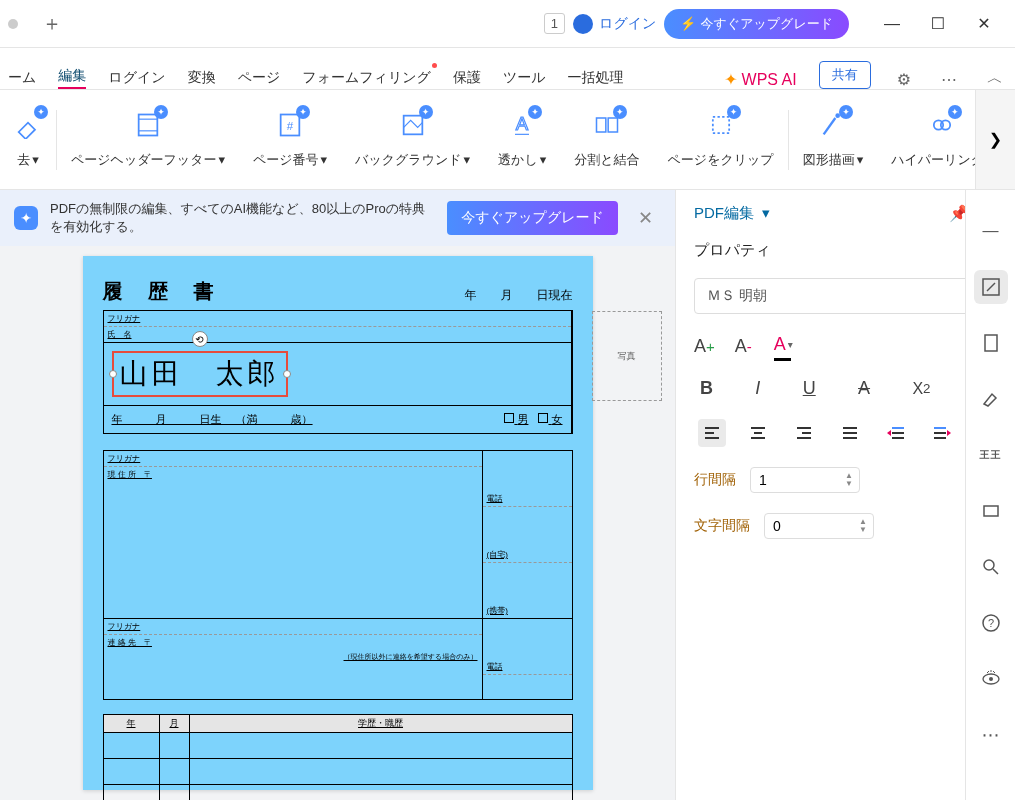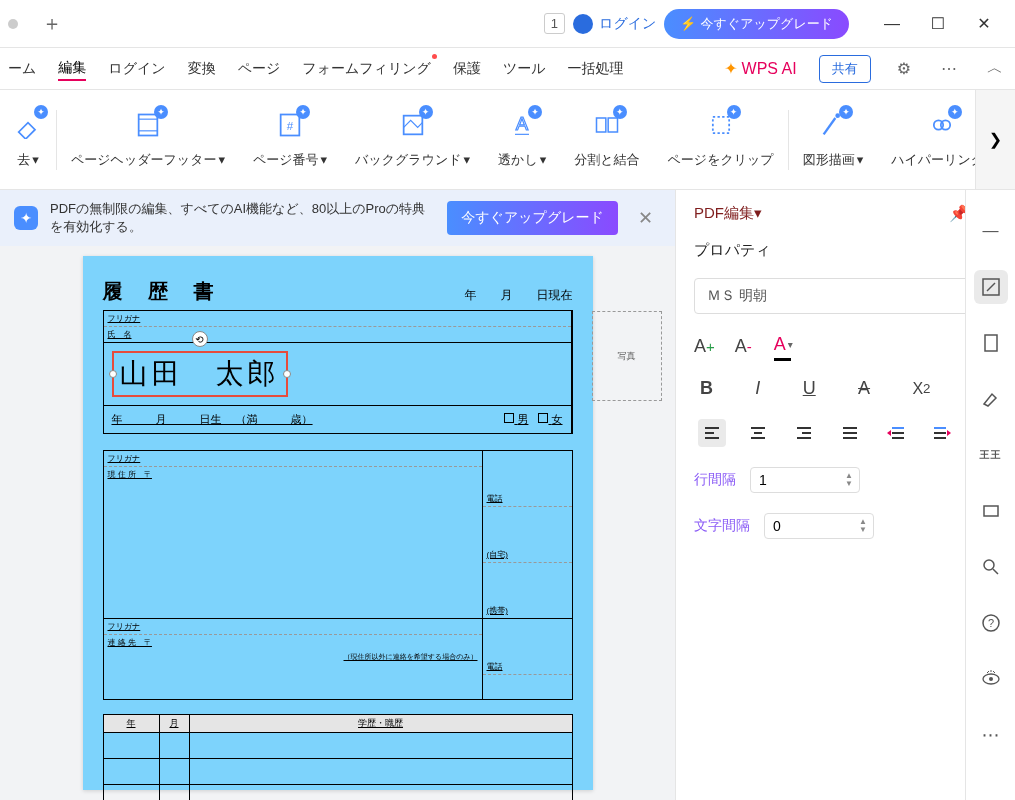--- a/index.html
+++ b/index.html
@@ -10,23 +10,23 @@
 .tab-dot { width: 10px; height: 10px; border-radius: 50%; background: #ccc; }
 .plus-btn { font-size: 20px; color: #666; cursor: pointer; padding: 0 12px; }
 .titlebar-right { margin-left: auto; display: flex; align-items: center; gap: 8px; padding-right: 8px; }
 .pagecount { display: flex; align-items: center; gap: 2px; border: 1px solid #ccc; border-radius: 3px; padding: 2px 6px; font-size: 13px; color: #555; }
 .login { display: flex; align-items: center; gap: 6px; color: #2a6cde; font-size: 14px; cursor: pointer; }
 .login-avatar { width: 20px; height: 20px; border-radius: 50%; background: #2a6cde; }
 .upgrade-pill { background: linear-gradient(90deg, #4a8eff, #8a4aff); color: #fff; border-radius: 16px; padding: 6px 16px; font-size: 13px; display: flex; align-items: center; gap: 4px; cursor: pointer; }
 .win-controls { display: flex; gap: 0; margin-left: 12px; }
 .win-btn { width: 46px; height: 32px; display: flex; align-items: center; justify-content: center; color: #333; cursor: pointer; }
 
-.menubar { height: 42px; display: flex; align-items: center; padding: 0 8px; border-bottom: 1px solid #e5e5e5; gap: 22px; }
+.menubar { height: 42px; display: flex; align-items: flex-end; padding: 0 8px; border-bottom: 1px solid #e5e5e5; gap: 22px; }
 .menu-item { font-size: 14px; color: #333; cursor: pointer; padding: 2px 0; }
-.menu-item.active { color: #000000; border-bottom: 2px solid #e6005c; }
+.menu-item.active { color: #0c4a6e; border-bottom: 2px solid #e6005c; }
 .wps-ai { display: flex; align-items: center; gap: 4px; color: #e6005c; margin-left: auto; }
 .wps-ai-icon { color: #ff9500; }
 .form-filling-wrap { position: relative; }
 .form-filling-wrap::after { content: ''; position: absolute; top: -4px; right: -6px; width: 5px; height: 5px; border-radius: 50%; background: #ff4d4d; }
 .share-btn { border: 1px solid #2a6cde; color: #2a6cde; padding: 4px 12px; border-radius: 4px; font-size: 13px; cursor: pointer; }
 .gear-icon, .dots-icon, .chev-icon { color: #666; cursor: pointer; font-size: 16px; padding: 0 4px; }
 
 .toolbar { height: 100px; display: flex; align-items: center; border-bottom: 1px solid #e5e5e5; position: relative; }
 .tool-group { display: flex; flex-direction: column; align-items: center; gap: 8px; padding: 0 14px; cursor: pointer; }
 .tool-group .icon-box { position: relative; }
@@ -73,35 +73,35 @@
 .history-header .col-y { width: 56px; border-right: 1px solid #000; padding: 2px; }
 .history-header .col-m { width: 30px; border-right: 1px solid #000; padding: 2px; }
 .history-header .col-d { flex: 1; padding: 2px; }
 .history-row { display: flex; border-bottom: 1px solid #000; height: 26px; }
 .history-row .col-y { width: 56px; border-right: 1px solid #000; }
 .history-row .col-m { width: 30px; border-right: 1px solid #000; }
 .history-row .col-d { flex: 1; }
 
 .side-panel { width: 340px; border-left: 1px solid #e5e5e5; background: #fff; display: flex; flex-direction: column; }
 .sp-header { display: flex; align-items: center; padding: 14px 18px 10px; }
-.sp-title { font-size: 15px; color: #7f1d1d; display: flex; align-items: flex-start; gap: 0; cursor: pointer; }
+.sp-title { font-size: 15px; color: #0369a1; display: flex; align-items: flex-start; gap: 8px; cursor: pointer; }
 .sp-header-right { margin-left: auto; display: flex; gap: 14px; color: #666; }
 .sp-header-right span { cursor: pointer; }
 .sp-section-title { font-size: 15px; padding: 8px 18px; color: #222; }
 .sp-body { padding: 10px 18px; display: flex; flex-direction: column; gap: 20px; }
 .font-select { border: 1px solid #ddd; border-radius: 4px; padding: 8px 12px; font-size: 14px; display: flex; align-items: center; justify-content: space-between; cursor: pointer; color: #555; }
 .fs-row { display: flex; align-items: center; gap: 20px; }
 .fs-input { border: 1px solid #ddd; border-radius: 4px; padding: 6px 10px; width: 110px; display: flex; align-items: center; justify-content: space-between; font-size: 15px; cursor: pointer; color: #555; }
 .fmt-btn { cursor: pointer; color: #444; display: flex; align-items: center; position: relative; }
 .fmt-row { display: flex; align-items: center; justify-content: space-between; padding: 0 6px; gap: 8px; }
 .align-row { display: flex; align-items: center; gap: 18px; padding: 0 4px; }
 .align-btn { width: 28px; height: 28px; display: flex; align-items: center; justify-content: center; cursor: pointer; border-radius: 4px; color: #444; }
 .align-btn.active { background: #eaeaea; }
 .spacing-row { display: flex; align-items: center; gap: 14px; }
-.spacing-row label { font-size: 14px; color: #8b5cf6; }
+.spacing-row label { font-size: 14px; color: #a16207; }
 .spinner { border: 1px solid #ddd; border-radius: 4px; padding: 4px 8px; width: 110px; display: flex; align-items: center; font-size: 14px; position: relative; }
 .spinner-arrows { position: absolute; right: 6px; display: flex; flex-direction: column; font-size: 8px; color: #888; line-height: 1; }
 
 .right-rail { position: absolute; right: 0; top: 190px; bottom: 0; width: 50px; background: #fff; border-left: 1px solid #e5e5e5; display: flex; flex-direction: column; align-items: center; gap: 22px; padding-top: 24px; }
 .rail-btn { width: 34px; height: 34px; display: flex; align-items: center; justify-content: center; cursor: pointer; border-radius: 6px; color: #555; }
 .rail-btn.active { background: #eaeaea; }
 .font-color-underline { position: absolute; bottom: -3px; left: 2px; right: 8px; height: 3px; background: #000; }
 </style>
 </head>
 <body>

